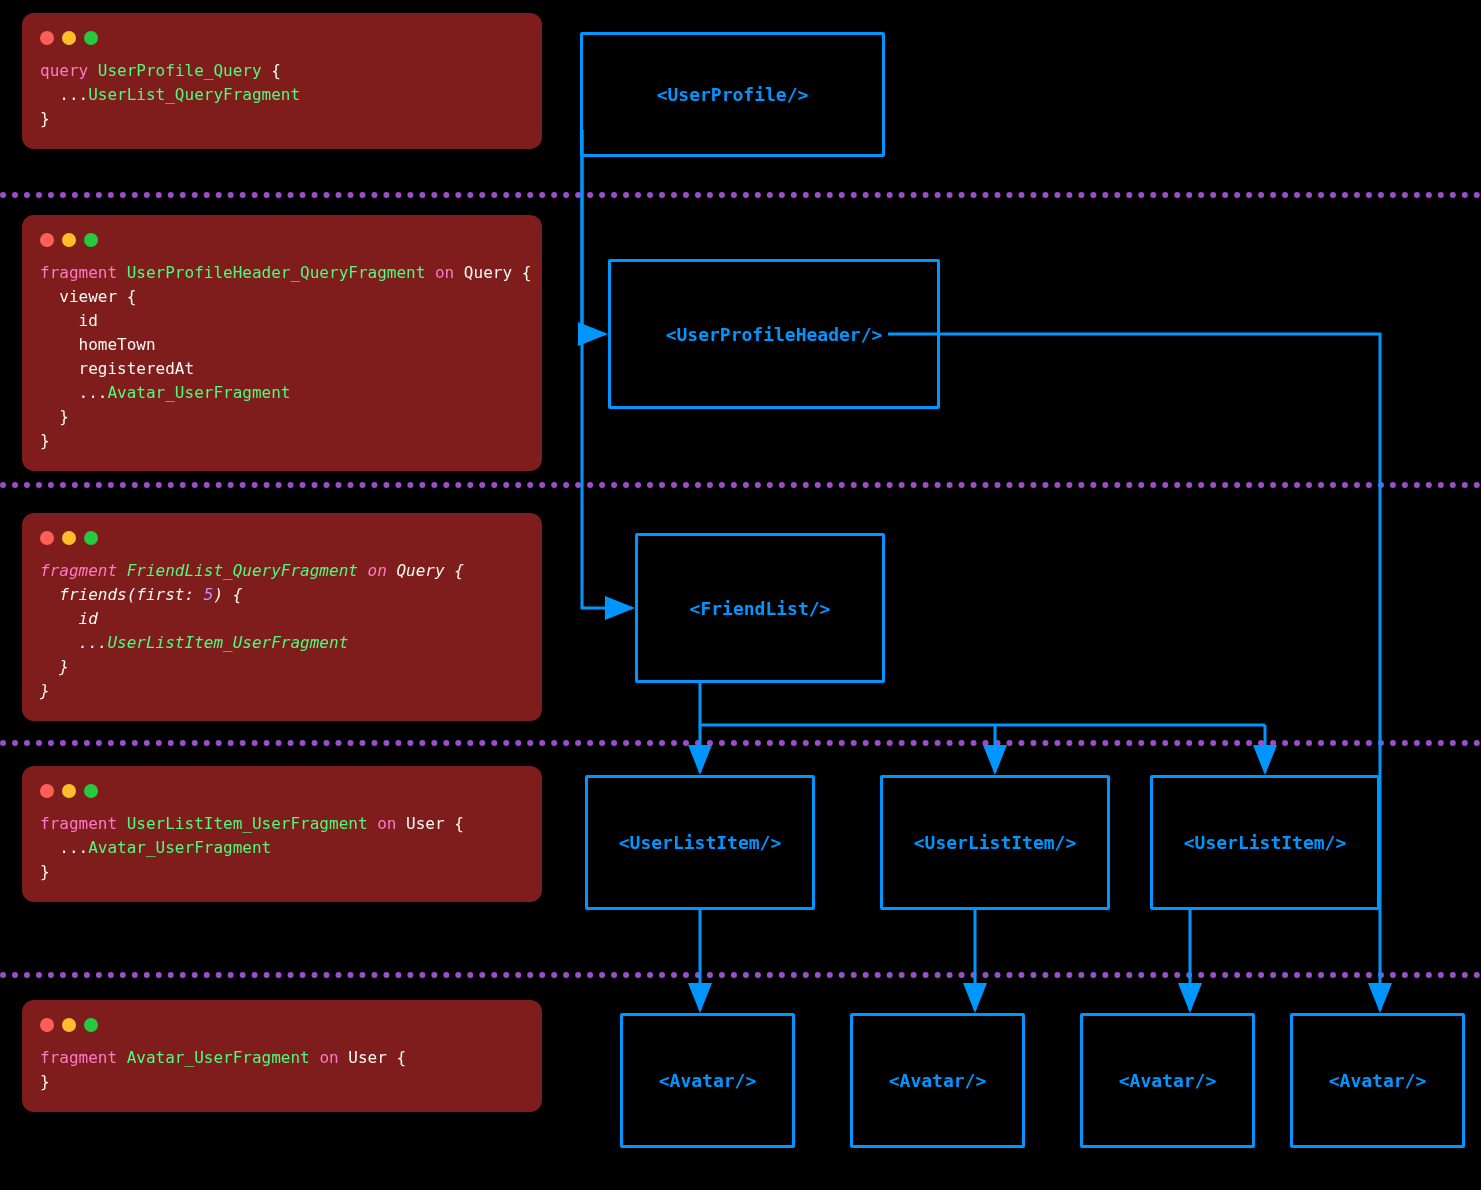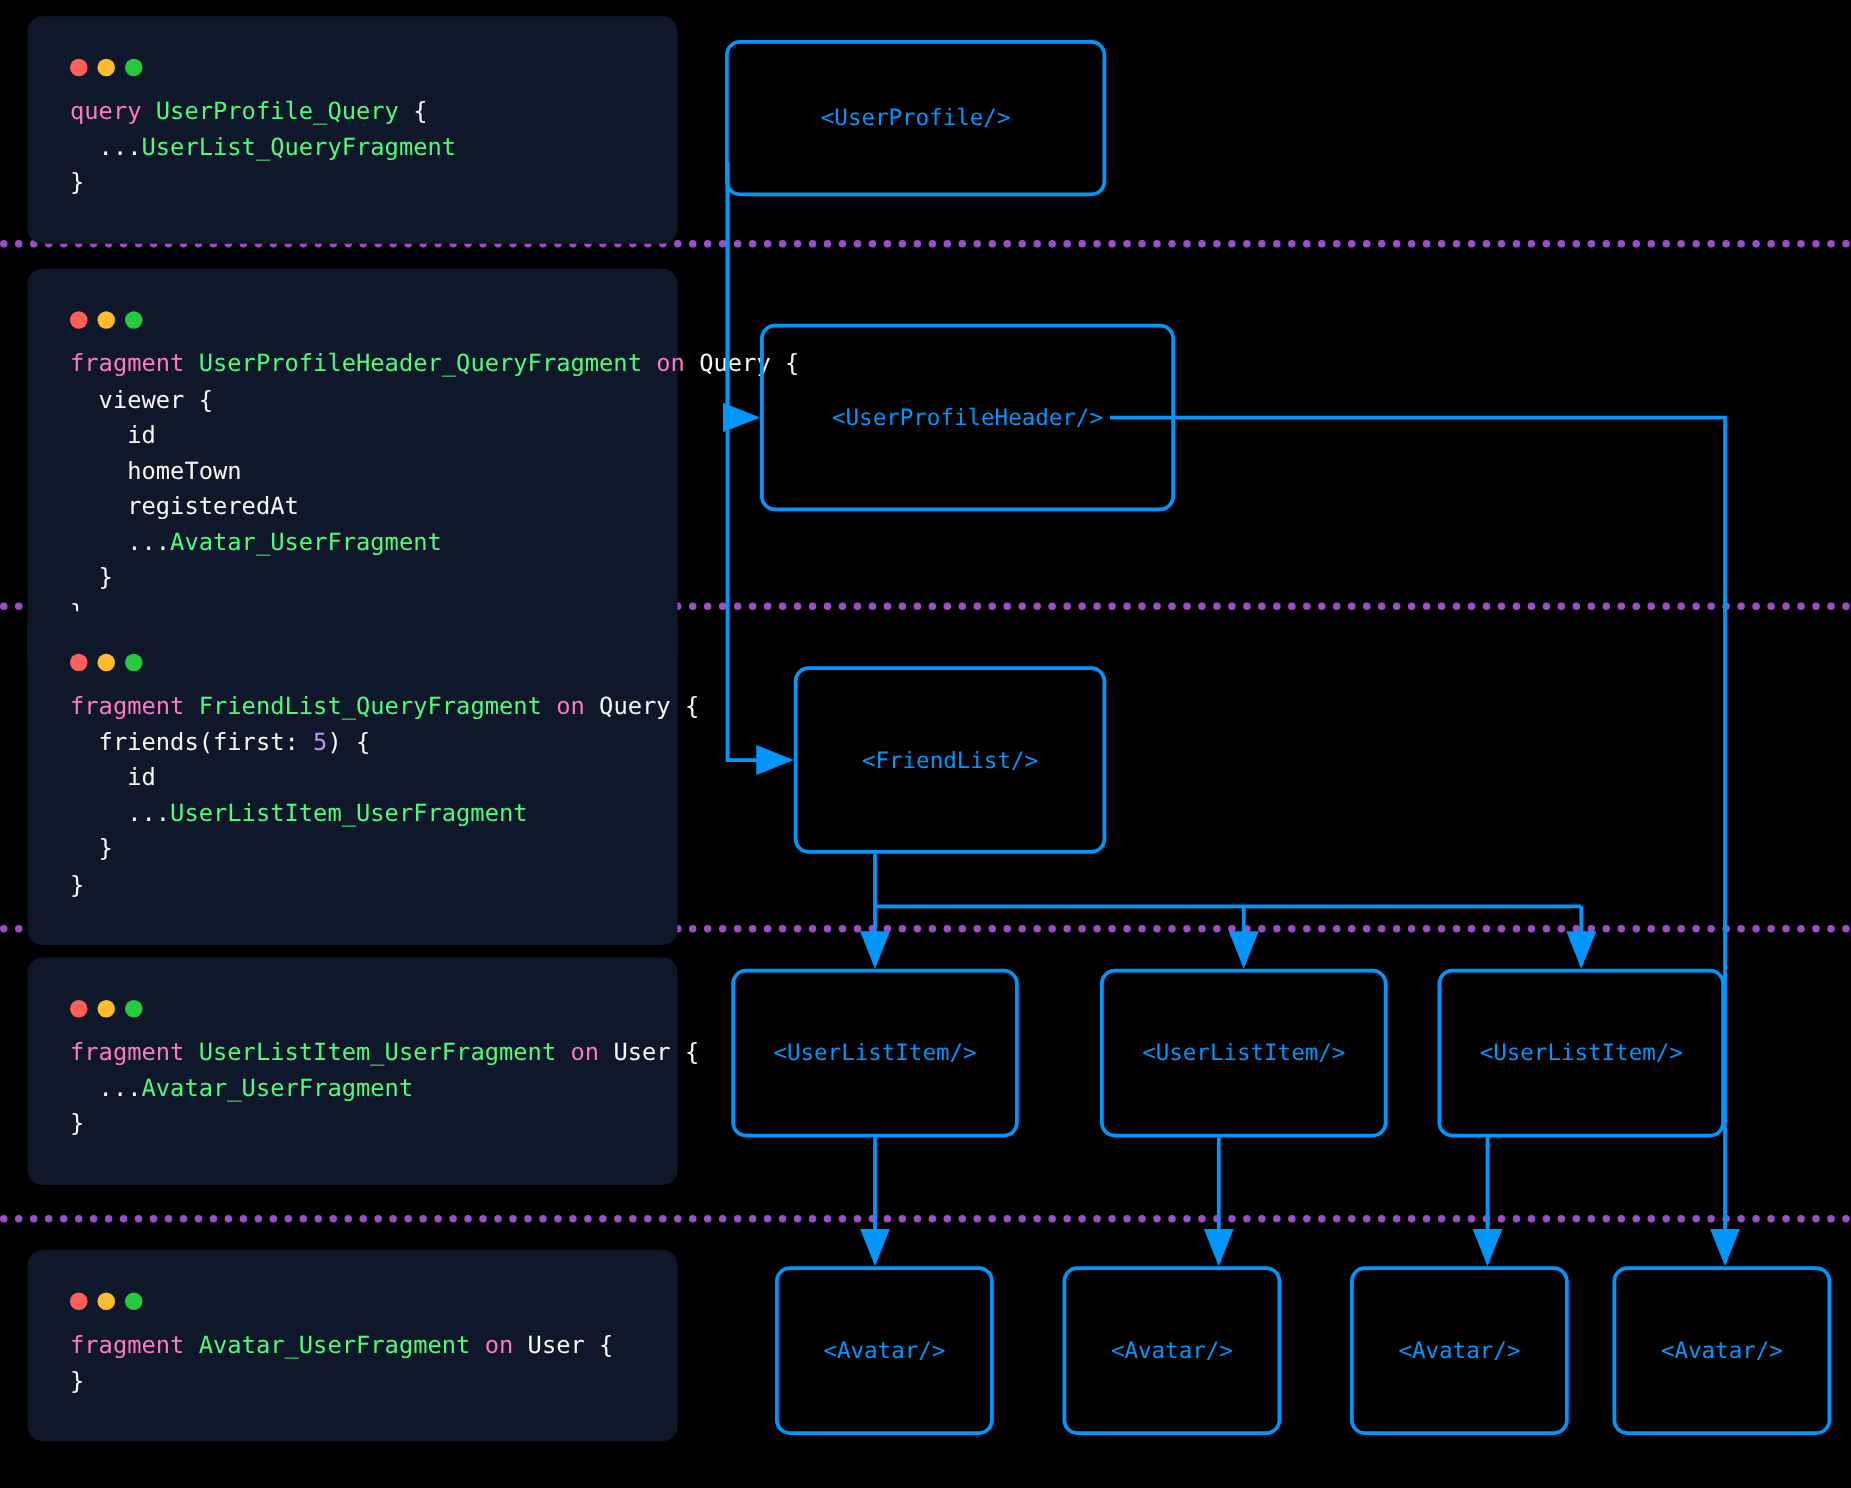--- a/index.html
+++ b/index.html
@@ -6,25 +6,25 @@
     body {
       background: #000;
       width: 1481px;
       height: 1190px;
       position: relative;
       font-family: 'Menlo', 'Consolas', monospace;
       overflow: hidden;
     }
     .code-panel {
       position: absolute;
-      background: #0f172a;
+      background: #7f1d1d;
       border-radius: 12px;
-      padding: 34px;
+      padding: 18px;
       color: #f8f8f2;
-      font-size: 19px;
+      font-size: 16px;
       line-height: 1.5;
     }
     .dots {
       display: flex;
       gap: 8px;
       margin-bottom: 14px;
     }
     .dot { width: 14px; height: 14px; border-radius: 50%; }
     .dot.r { background: #ff5f56; }
     .dot.y { background: #ffbd2e; }
@@ -37,27 +37,27 @@
       position: absolute;
       left: 0;
       right: 0;
       height: 0;
       border-top: 6px dotted #9b4dca;
     }
     .component-box {
       position: absolute;
       border: 3px solid #0096ff;
       color: #0096ff;
-      font-weight: normal;
+      font-weight: bold;
       font-size: 18px;
       display: flex;
       align-items: center;
       justify-content: center;
       font-family: 'Menlo', 'Consolas', monospace;
-      border-radius: 12px;
+      border-radius: 2px;
     }
     svg.arrows {
       position: absolute;
       top: 0;
       left: 0;
       width: 1481px;
       height: 1190px;
       pointer-events: none;
     }
     pre { white-space: pre; font-family: inherit; }
@@ -81,21 +81,21 @@
 
 <div class="code-panel" style="left:22px; top:215px; width:520px;">
   <div class="dots">
     <div class="dot r"></div>
     <div class="dot y"></div>
     <div class="dot g"></div>
   </div>
   <pre><div><span class="kw">fragment</span><span> </span><span class="name">UserProfileHeader_QueryFragment</span><span> </span><span class="on">on</span><span> Query {</span></div><div><span>  viewer {</span></div><div><span>    id</span></div><div><span>    homeTown</span></div><div><span>    registeredAt</span></div><div><span>    ...</span><span class="name">Avatar_UserFragment</span></div><div><span>  }</span></div><div><span>}</span></div></pre>
 </div>
 
-<div class="code-panel" style="left:22px; top:489px; width:520px;">
+<div class="code-panel" style="left:22px; top:513px; width:520px;font-style:italic;">
   <div class="dots">
     <div class="dot r"></div>
     <div class="dot y"></div>
     <div class="dot g"></div>
   </div>
   <pre><div><span class="kw">fragment</span><span> </span><span class="name">FriendList_QueryFragment</span><span> </span><span class="on">on</span><span> Query {</span></div><div><span>  friends(first: </span><span class="num">5</span><span>) {</span></div><div><span>    id</span></div><div><span>    ...</span><span class="name">UserListItem_UserFragment</span></div><div><span>  }</span></div><div><span>}</span></div></pre>
 </div>
 
 <div class="code-panel" style="left:22px; top:766px; width:520px;">
   <div class="dots">

